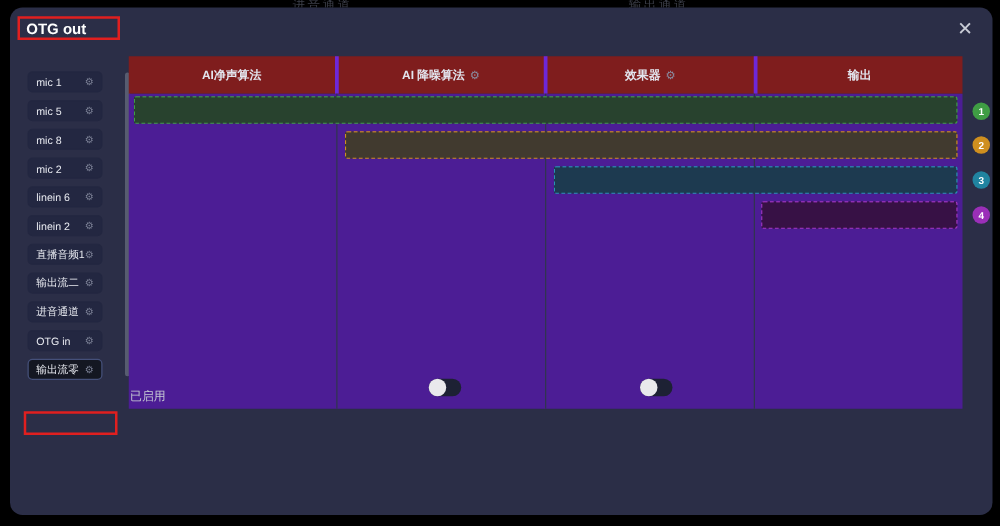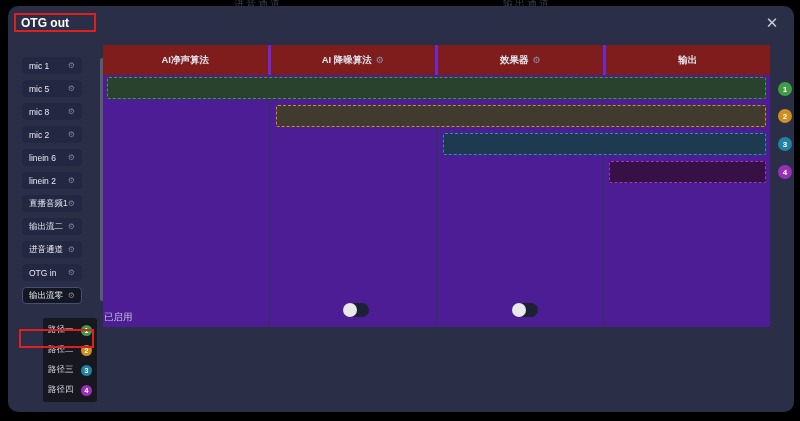--- a/index.html
+++ b/index.html
@@ -164,38 +164,20 @@
       <span class="sb-label">OTG in</span>
       <span class="gear">⚙</span>
     </div>
     <div class="sb-item selected">
       <span class="sb-label">输出流零</span>
       <span class="gear">⚙</span>
     </div>
     <div class="scroll-thumb"></div>
   </div>
 
-  <div class="paths-menu">
-    <div class="path-row">
-      <span class="p-label">路径一</span>
-      <span class="p-badge b1">1</span>
-    </div>
-    <div class="path-row">
-      <span class="p-label">路径二</span>
-      <span class="p-badge b2">2</span>
-    </div>
-    <div class="path-row">
-      <span class="p-label">路径三</span>
-      <span class="p-badge b3">3</span>
-    </div>
-    <div class="path-row">
-      <span class="p-label">路径四</span>
-      <span class="p-badge b4">4</span>
-    </div>
-  </div>
 
   <div class="table">
     <div class="thead">
       <div class="th">
         <span>AI净声算法</span>
       </div>
       <div class="th">
         <span>AI 降噪算法</span>
         <span class="gear">⚙</span>
       </div>

